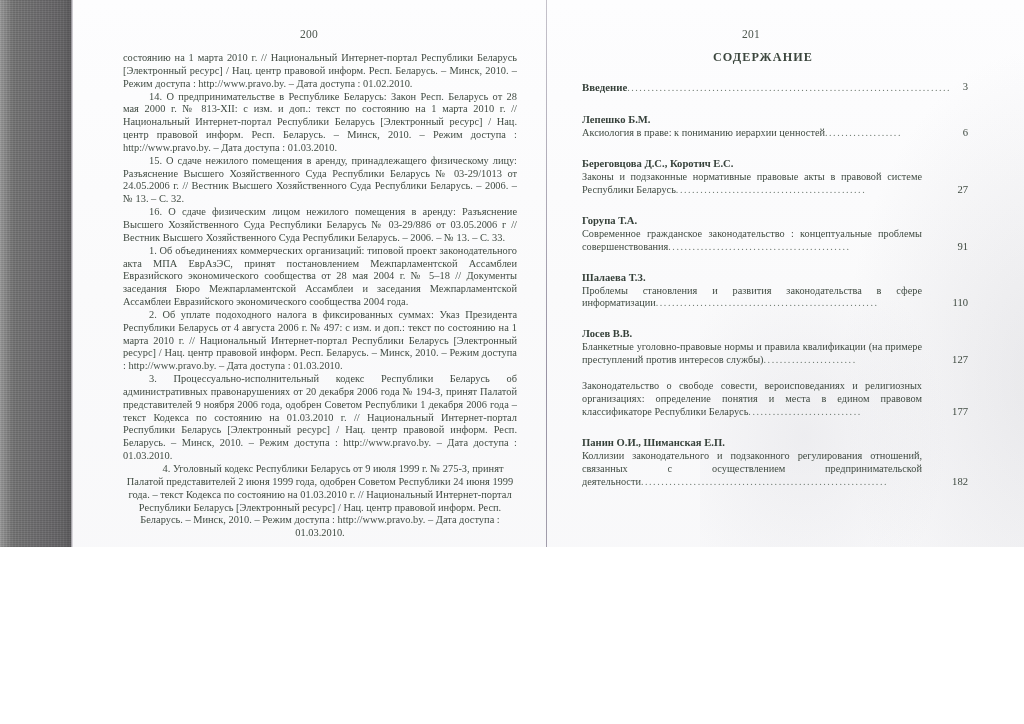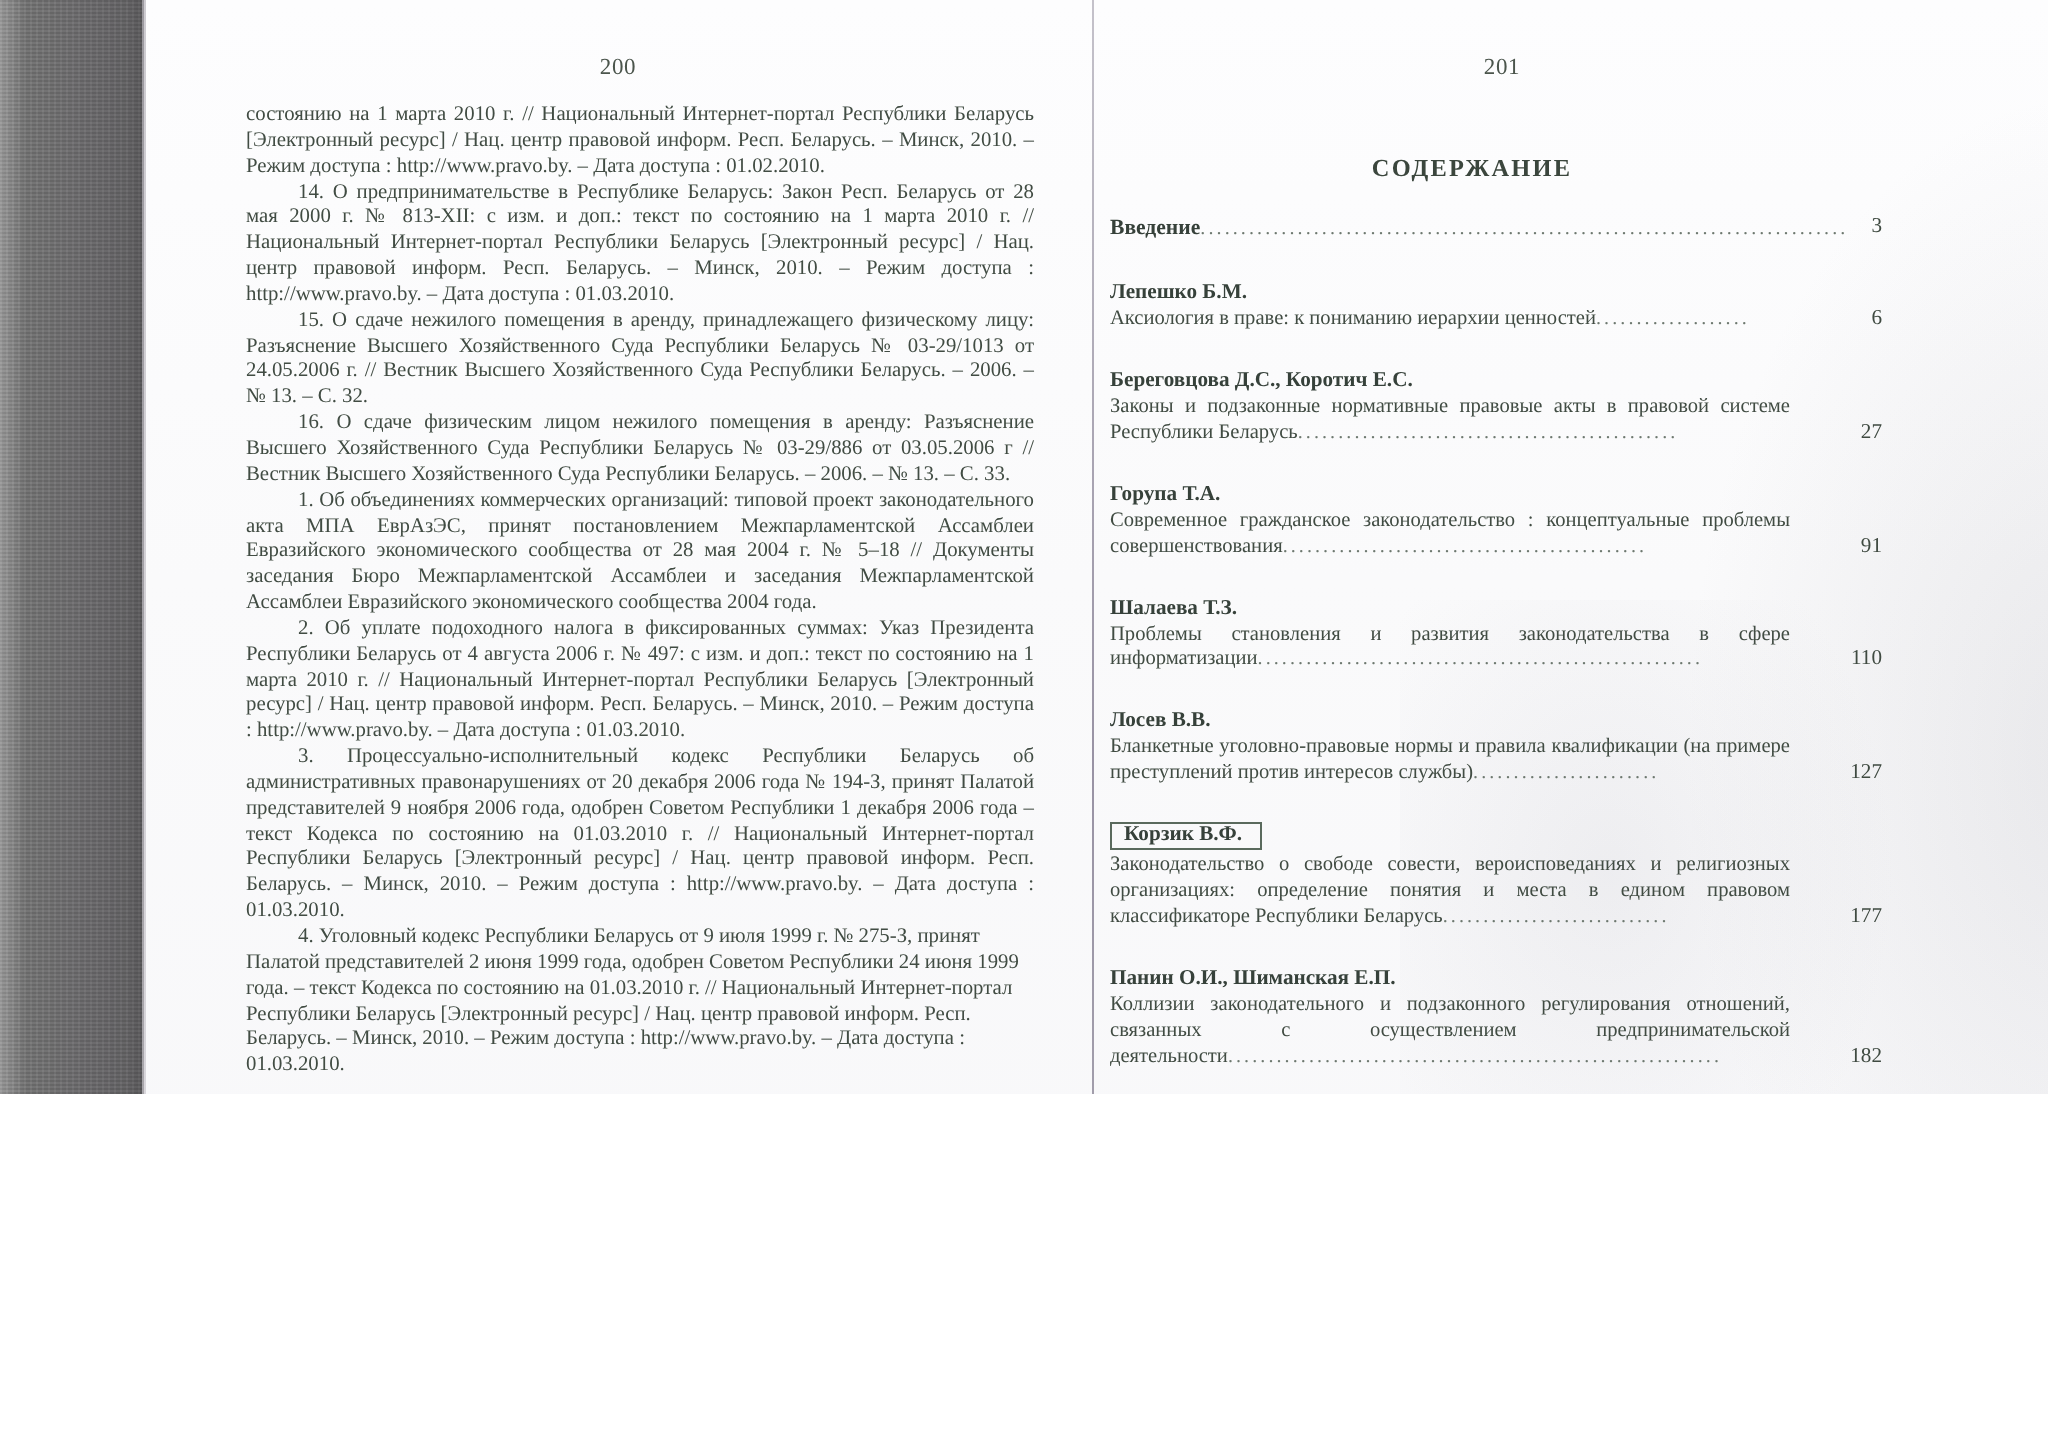--- a/index.html
+++ b/index.html
@@ -139,29 +139,28 @@
     color: #414c43;
   }
   .body-col p {
     margin: 0;
     text-indent: 0;
     text-align: justify;
     -webkit-hyphens: none;
     hyphens: none;
   }
   .body-col p.ind { text-indent: 26px; }
-  .body-col p:last-child { text-align: left; }
+  .body-col p:last-child { text-align: center; }
 
   
   .toc {
     position: absolute;
-    left: 5px;
+    left: 32px;
     top: 50px;
     width: 412px;
-    margin-top: 27px;
   }
   .toc-title {
     text-align: center;
     font-weight: bold;
     font-size: 12.2px;
     letter-spacing: 1.1px;
     color: #3b463d;
     margin: 0 0 16px 0;
     padding-right: 50px;
   }
@@ -272,21 +271,20 @@
           </div>
           <div class="entry">
             <div><span class="authors">Шалаева Т.З.</span></div>
             <div class="title-row"><span>Проблемы становления и развития законодательства в сфере информатизации</span><span class="dots">.......................................................</span><span class="pagenum">110</span></div>
           </div>
           <div class="entry">
             <div><span class="authors">Лосев В.В.</span></div>
             <div class="title-row"><span>Бланкетные уголовно-правовые нормы и правила квалификации (на примере преступлений против интересов службы)</span><span class="dots">.......................</span><span class="pagenum">127</span></div>
           </div>
           <div class="entry">
-            <div><span class="authors boxed">Корзик В.Ф.</span></div>
             <div class="title-row"><span>Законодательство о свободе совести, вероисповеданиях и религиозных организациях: определение понятия и места в едином правовом классификаторе Республики Беларусь</span><span class="dots">............................</span><span class="pagenum">177</span></div>
           </div>
           <div class="entry">
             <div><span class="authors">Панин О.И., Шиманская Е.П.</span></div>
             <div class="title-row"><span>Коллизии законодательного и подзаконного регулирования отношений, связанных с осуществлением предпринимательской деятельности</span><span class="dots">.............................................................</span><span class="pagenum">182</span></div>
           </div>
         </div>
     </div>
   </div>
 

